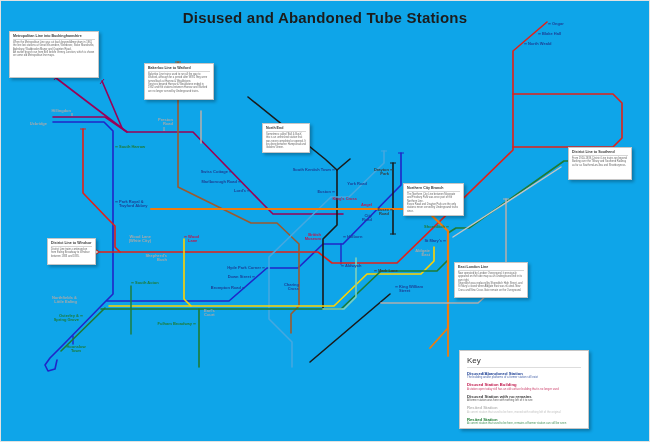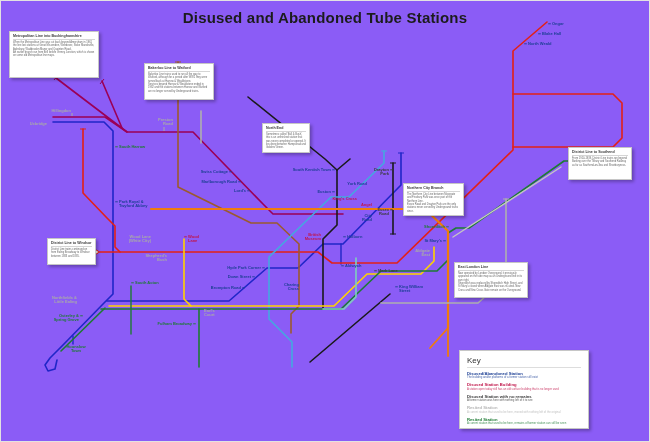--- a/index.html
+++ b/index.html
@@ -1,16 +1,16 @@
 <!DOCTYPE html>
 <html><head>
 <meta charset="utf-8">
 <style>
   html,body{margin:0;padding:0;background:#f4f4f4;}
-  .page{position:relative;width:650px;height:442px;background:#8b5cf6;
+  .page{position:relative;width:650px;height:442px;background:#0ea5e9;
         font-family:"Liberation Sans",sans-serif;border:1px solid #e2e2e2;
         box-sizing:border-box;overflow:hidden;}
   .page-title{position:absolute;top:8px;left:0;right:0;text-align:center;
         font-size:15px;font-weight:bold;color:#1c1c1c;letter-spacing:.2px;}
   svg.map{position:absolute;left:0;top:0;}
   svg.map polyline{fill:none;stroke-linejoin:round;stroke-linecap:round;}
   svg.map text{font-family:"Liberation Sans",sans-serif;font-size:4px;font-weight:bold;}
   .st-blue{fill:#1C3F94}.st-crimson{fill:#C0154A}.st-dark{fill:#3a3a3a}
   .st-gray{fill:#a9a9a9}.st-green{fill:#1E7B34}
   .anno{position:absolute;background:#fff;border:1px solid #c6c6c6;

